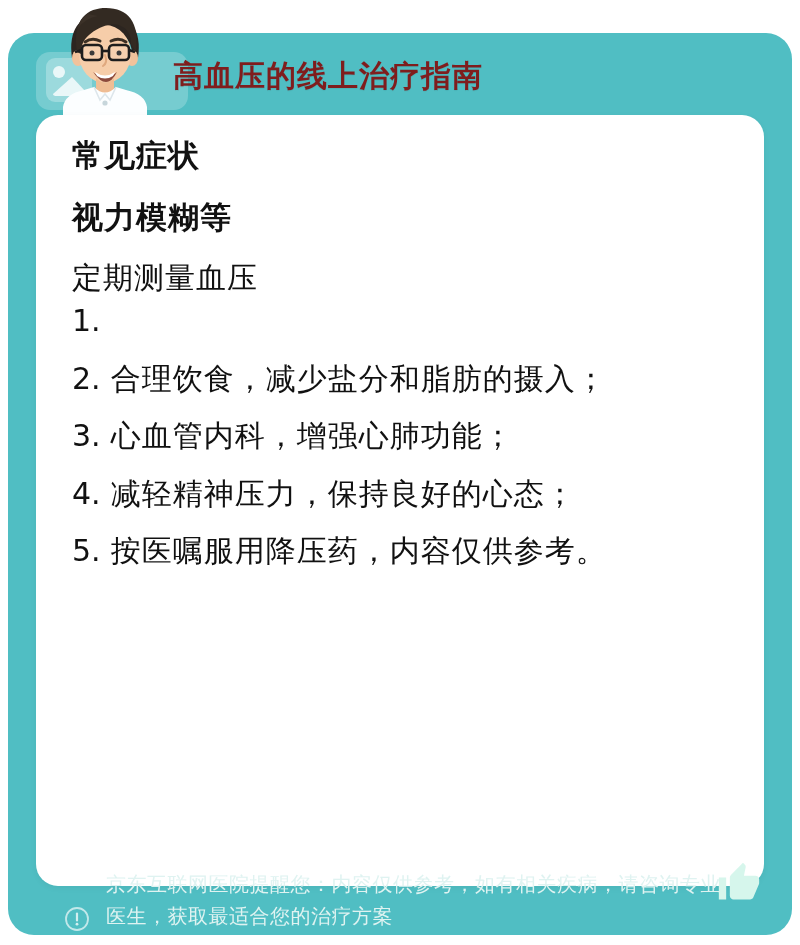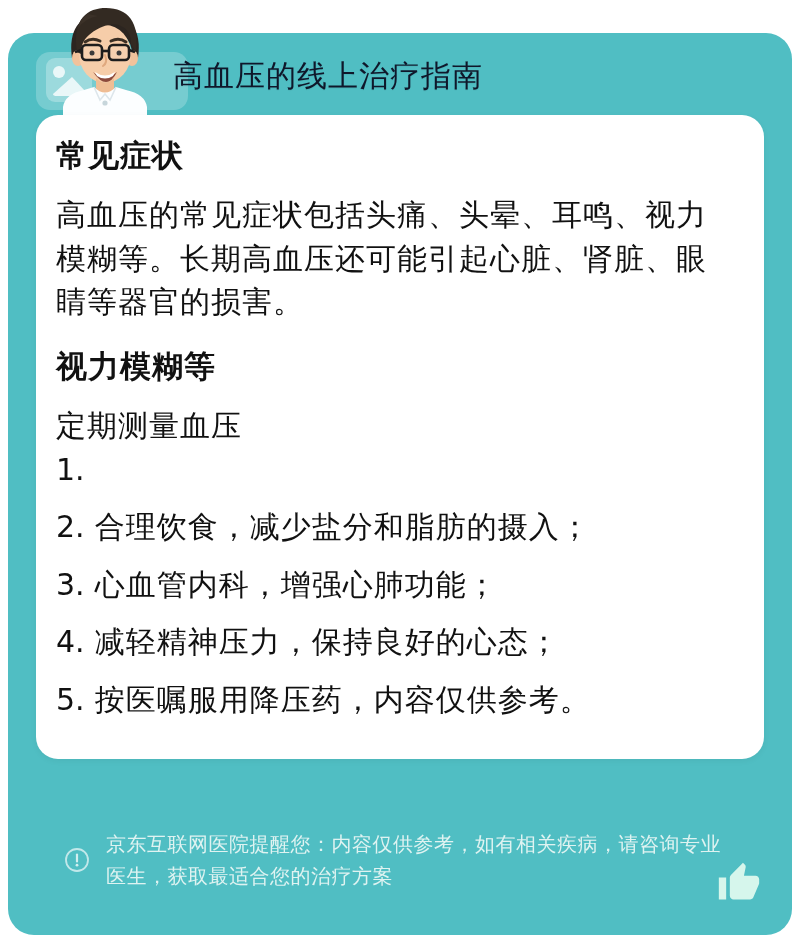--- a/index.html
+++ b/index.html
@@ -35,31 +35,31 @@
     background:rgba(255,255,255,0.22);
     border-radius:14px;
   }
   .badge svg{position:absolute;left:9px;top:5px;}
   .avatar{
     position:absolute;left:42px;top:-31px;
     width:110px;height:116px;
   }
   .title{
     position:absolute;left:165px;top:23px;
-    font-size:30px;font-weight:normal;color:#0f172a;
+    font-size:30px;font-weight:bold;color:#7f1d1d;
     letter-spacing:1px;white-space:nowrap;
     text-shadow:0 1px 1px rgba(0,0,0,0.06);
   }
   
   .card{
     position:absolute;left:28px;top:82px;
-    width:728px;height:644px;
+    width:728px;height:771px;
     background:var(--card);
     border-radius:22px;
-    padding:12px 48px 12px 20px;
+    padding:12px 48px 12px 36px;
     box-shadow:0 2px 6px rgba(0,0,0,0.05);
     overflow:hidden;
   }
   .card h2{
     margin:22px 0 18px;
     font-size:31px;line-height:1.3;
     font-weight:bold;color:var(--text);
     letter-spacing:1px;
   }
   .card h2.first{margin-top:8px;}
@@ -78,23 +78,23 @@
     color:var(--text);letter-spacing:1px;
     margin-bottom:14px;
   }
   .tips-list .num{
     flex:0 0 auto;
     margin-right:10px;
     letter-spacing:0;
   }
   
   .footer{
-    position:absolute;left:56px;top:795px;
+    position:absolute;left:56px;top:835px;
     width:700px;
-    display:flex;align-items:center;
+    display:flex;align-items:flex-end;
   }
   .footer .info{flex:0 0 auto;margin-right:16px;}
   .disclaimer{
     width:615px;
     font-size:20px;line-height:32px;
     color:var(--footer_text);
     letter-spacing:0.5px;
   }
   .thumb-btn{
     position:absolute;right:30px;top:828px;
@@ -149,21 +149,20 @@
 
       <path d="M13,116 L13,105 Q15,92 34,88 L44,85 Q55,96 66,85 L76,88 Q95,92 97,105 L97,116 Z" fill="#FCFEFF"></path>
       <path d="M44,85 L50,98 L55,92 L60,98 L66,85" stroke="#DDE6EB" stroke-width="1.6" fill="none"></path>
       <circle cx="55" cy="101" r="2.6" fill="#C7D6DB"></circle>
     </svg>
 
     <div class="title">高血压的线上治疗指南</div>
 
     <div class="card">
       <h2 class="first">常见症状</h2>
-      <p>高血压的常见症状包括头痛、头晕、耳鸣、视力模糊等。长期高血压还可能引起心脏、肾脏、眼睛等器官的损害。</p>
 
       <h2>视力模糊等</h2>
       <p>定期测量血压</p>
 
       <ol class="tips-list">
         <li>
           <span class="num">1.</span>
         </li>
         <li>
           <span class="num">2.</span>

